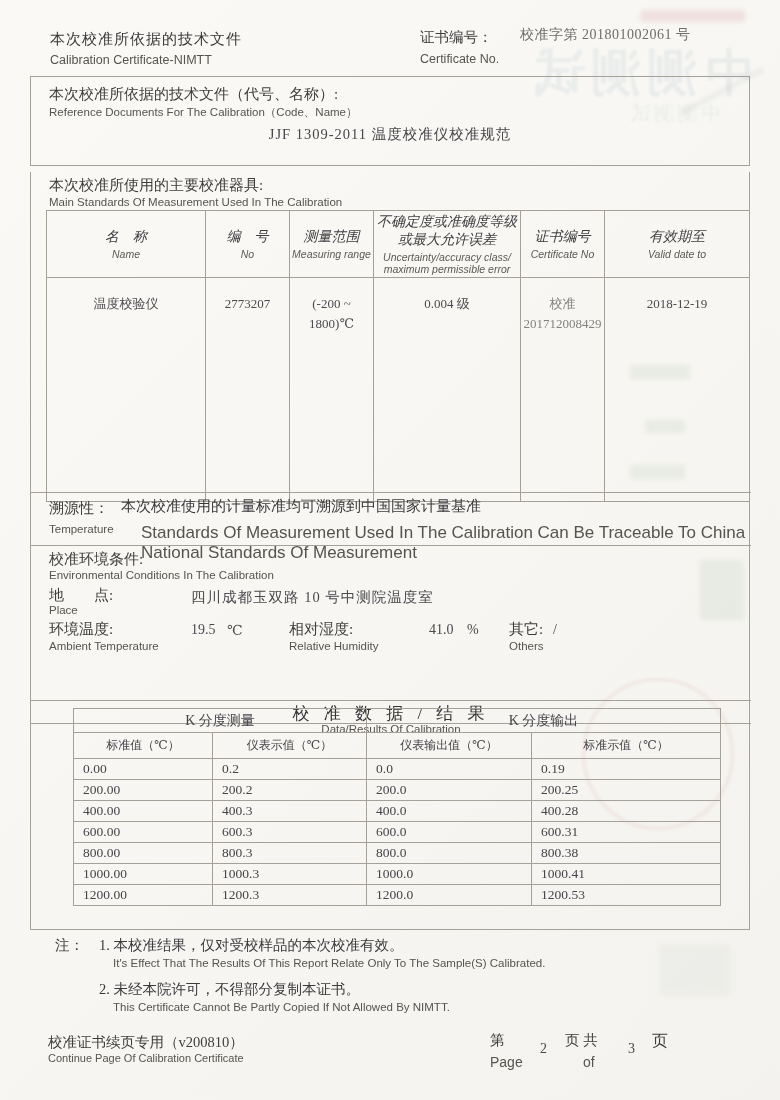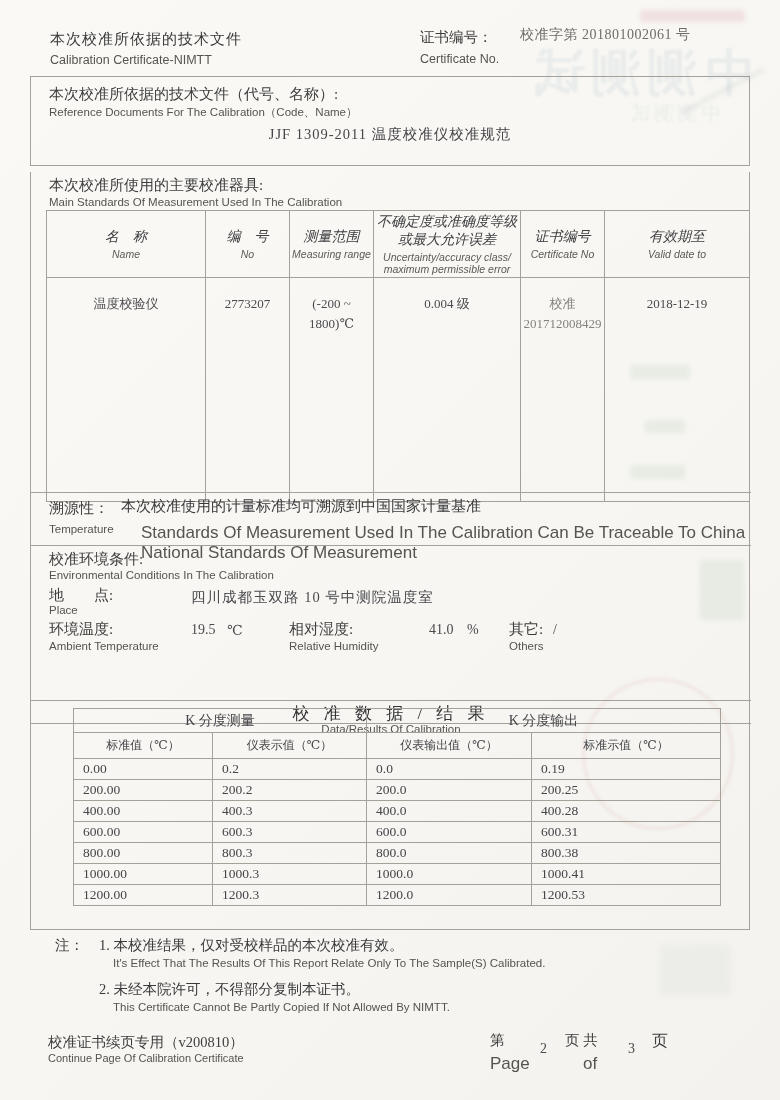--- a/index.html
+++ b/index.html
@@ -84,21 +84,21 @@
   .note-item{ margin-left:44px; margin-bottom:11px; }
   .note-item .zh{ font-size:14.5px; color:#3a3a3d; }
   .note-item .en{ font-size:11.5px; margin-top:2px; margin-left:14px; }
 
   
   .foot-left{ position:absolute; left:48px; top:1033px; }
   .foot-left .zh{ font-size:14.5px; }
   .foot-left .en{ font-size:11px; }
   .pg{ position:absolute; top:1031px; }
   .pg .zh{ font-size:14.5px; }
-  .pg .en{ font-size:17px; margin-top:4px; }
+  .pg .en{ font-size:14px; margin-top:4px; }
   .pg-num{ position:absolute; top:1041px; font-size:14px; color:#4a4a4e; font-family:"Liberation Serif","DejaVu Serif",serif; }
 
   
   .artifact{ position:absolute; pointer-events:none; }
   .ghost-co{ right:28px; top:40px; width:300px; font-size:50px; font-weight:bold;
     font-family:"Liberation Serif","DejaVu Serif",serif;
     color:rgba(105,145,165,.10); transform:scaleX(-1); filter:blur(1px); letter-spacing:6px; }
   .ghost-co2{ right:60px; top:100px; width:260px; font-size:20px;
     color:rgba(110,150,150,.10); transform:scaleX(-1); filter:blur(1px); letter-spacing:3px;
     font-family:"Liberation Serif","DejaVu Serif",serif; }

